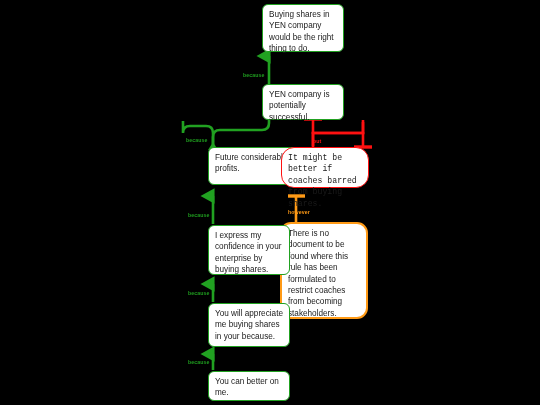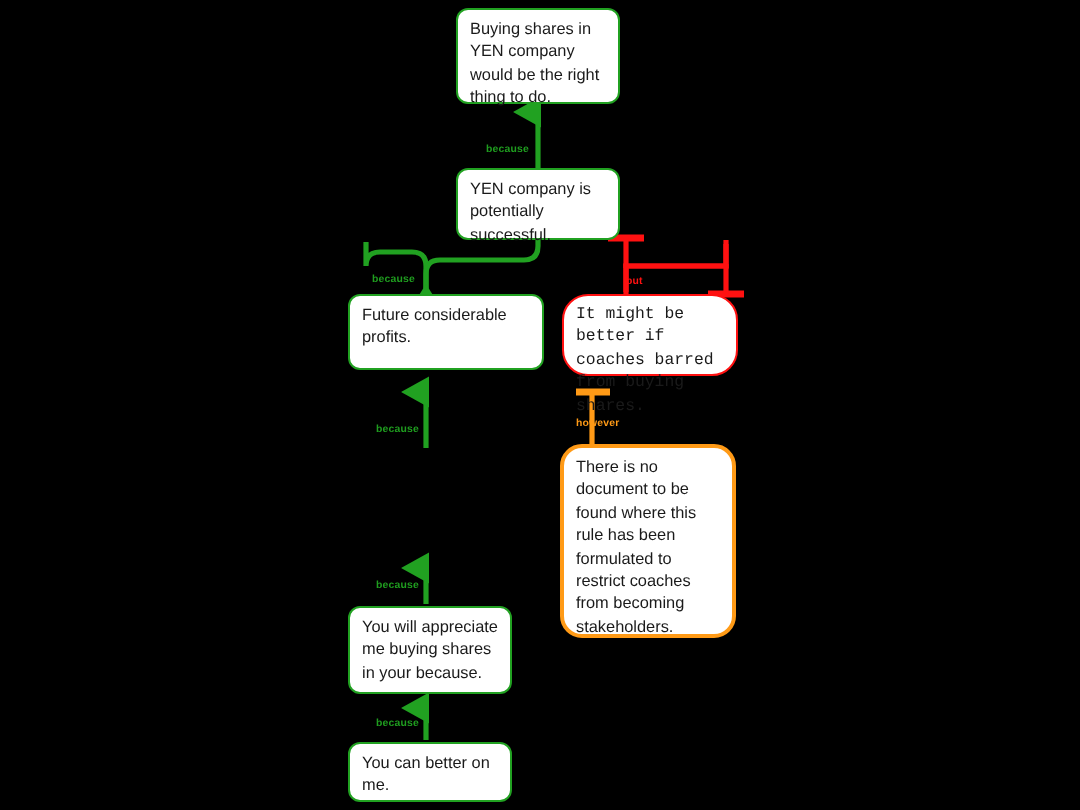--- a/index.html
+++ b/index.html
@@ -26,20 +26,21 @@
     background: #ffffff;
     color: #1a1a1a;
     font-size: 8.2px;
     line-height: 11.4px;
     padding: 4px 5px 4px 6px;
     z-index: 3;
   }
   .node-green {
     border: 1.6px solid #21a121;
     border-radius: 6px;
+    margin-left: 34px;
   }
   .node-red {
     border: 1.8px solid #ff1111;
     border-radius: 13px;
     font-family: Liberation Mono, monospace;
   }
   .node-orange {
     border: 2.4px solid #ff9a16;
     border-radius: 11px;
   }
@@ -139,20 +140,23 @@
   </div>
 
   <div class="node node-red" style="left:281px; top:147px; width:88px; height:41px;">
     <span>It might be better if coaches barred from buying shares.</span>
   </div>
 
   <div class="node node-orange" style="left:280px; top:222px; width:88px; height:97px;">
     <span>There is no document to be found where this rule has been formulated to restrict coaches from becoming stakeholders.</span>
   </div>
 
+  <div class="node node-green" style="left:174px; top:225px; width:82px; height:50px;">
+    <span>I express my confidence in your enterprise by buying shares.</span>
+  </div>
 
   <div class="node node-green" style="left:174px; top:303px; width:82px; height:44px;">
     <span>You will appreciate me buying shares in your because.</span>
   </div>
 
   <div class="node node-green" style="left:174px; top:371px; width:82px; height:30px;">
     <span>You can better on me.</span>
   </div>
 
   <div class="edge-label lbl-green" style="left:243px; top:72px;">because</div>

